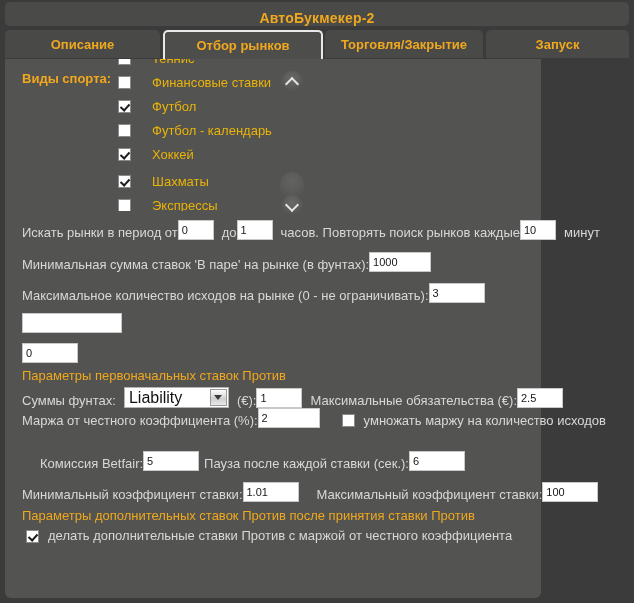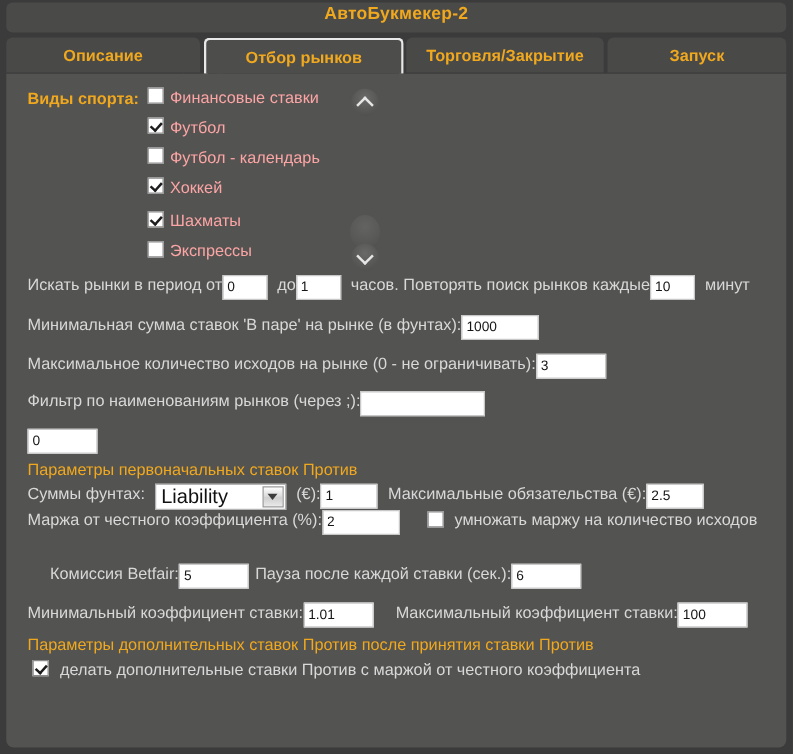--- a/index.html
+++ b/index.html
@@ -20,21 +20,21 @@
     background: #3b3b3b;
   }
   
   .titlebar {
     position: absolute;
     left: 5px; top: 2px;
     width: 624px; height: 24px;
     background: #4a4a49;
     border-radius: 5px;
     display: flex;
-    align-items: flex-start;
+    align-items: flex-end;
     justify-content: center;
   }
   .titlebar .title {
     color: #f0a81e;
     font-size: 14px;
     font-weight: bold;
     letter-spacing: 0.2px;
   }
   
   .tabstrip {
@@ -65,21 +65,21 @@
   }
   .tab.t0 { left: 0px;   width: 155px; }
   .tab.t1 { left: 158px; width: 160px; }
   .tab.t2 { left: 320px; width: 158px; }
   .tab.t3 { left: 481px; width: 143px; }
 
   
   .panel {
     position: absolute;
     left: 5px; top: 59px;
-    width: 624px; height: 539px;
+    width: 536px; height: 539px;
     background: #535351;
     border-radius: 0 0 6px 6px;
   }
   
   .sports-label {
     position: absolute;
     left: 17px; top: 12px;
     color: #f0a81e;
     font-size: 13px;
     font-weight: bold;
@@ -88,22 +88,23 @@
     position: absolute;
     left: 113px; top: 0px;
     width: 200px; height: 152px;
     overflow: hidden;
   }
   .sport-item {
     position: absolute;
     left: 0;
     height: 24px;
     display: flex;
-    gap: 2px;
-    color: #fca5a5;
+    align-items: center;
+    gap: 18px;
+    color: #eab308;
     font-size: 13px;
     white-space: nowrap;
   }
   .cb {
     width: 13px; height: 13px;
     background: #ffffff;
     border: 1px solid #8a8a8a;
     box-sizing: border-box;
     position: relative;
     flex: none;
@@ -139,21 +140,21 @@
     position: absolute;
     width: 24px; height: 27px;
     border-radius: 50%;
     background: radial-gradient(circle at 50% 35%, #636361 0%, #575755 65%, #4e4e4c 100%);
   }
   
   .row {
     position: absolute;
     left: 0;
     display: flex;
-    align-items: flex-start;
+    align-items: flex-end;
     color: #d8d8d8;
     font-size: 13px;
     white-space: nowrap;
   }
   .row .txt { color: #d8d8d8; }
   .row .txt.pad-l { margin-left: 8px; }
   .sect {
     position: absolute;
     left: 17px;
     color: #f0a81e;
@@ -297,21 +298,20 @@
       <span class="txt">Минимальная сумма ставок 'В паре' на рынке (в фунтах):</span>
       <input class="fld w-wide pad-l" type="text" value="1000" style="">
     </div>
 
     <div class="row" style="left:17px; top:224px;">
       <span class="txt">Максимальное количество исходов на рынке (0 - не ограничивать):</span>
       <input class="fld w-mid pad-l" type="text" value="3" style="">
     </div>
 
     <div class="row" style="left:17px; top:254px;">
-      <span class="txt">Фильтр по наименованиям рынков (через ;):</span>
       <input class="fld w-xwide pad-l" type="text" value="" style="">
     </div>
 
     <div class="row" style="left:17px; top:284px;">
       <input class="fld w-mid pad-l" type="text" value="0" style="">
     </div>
 
     <div class="sect" style="top:309px;">Параметры первоначальных ставок Против</div>
 
     <div class="row" style="left:17px; top:328px;">

